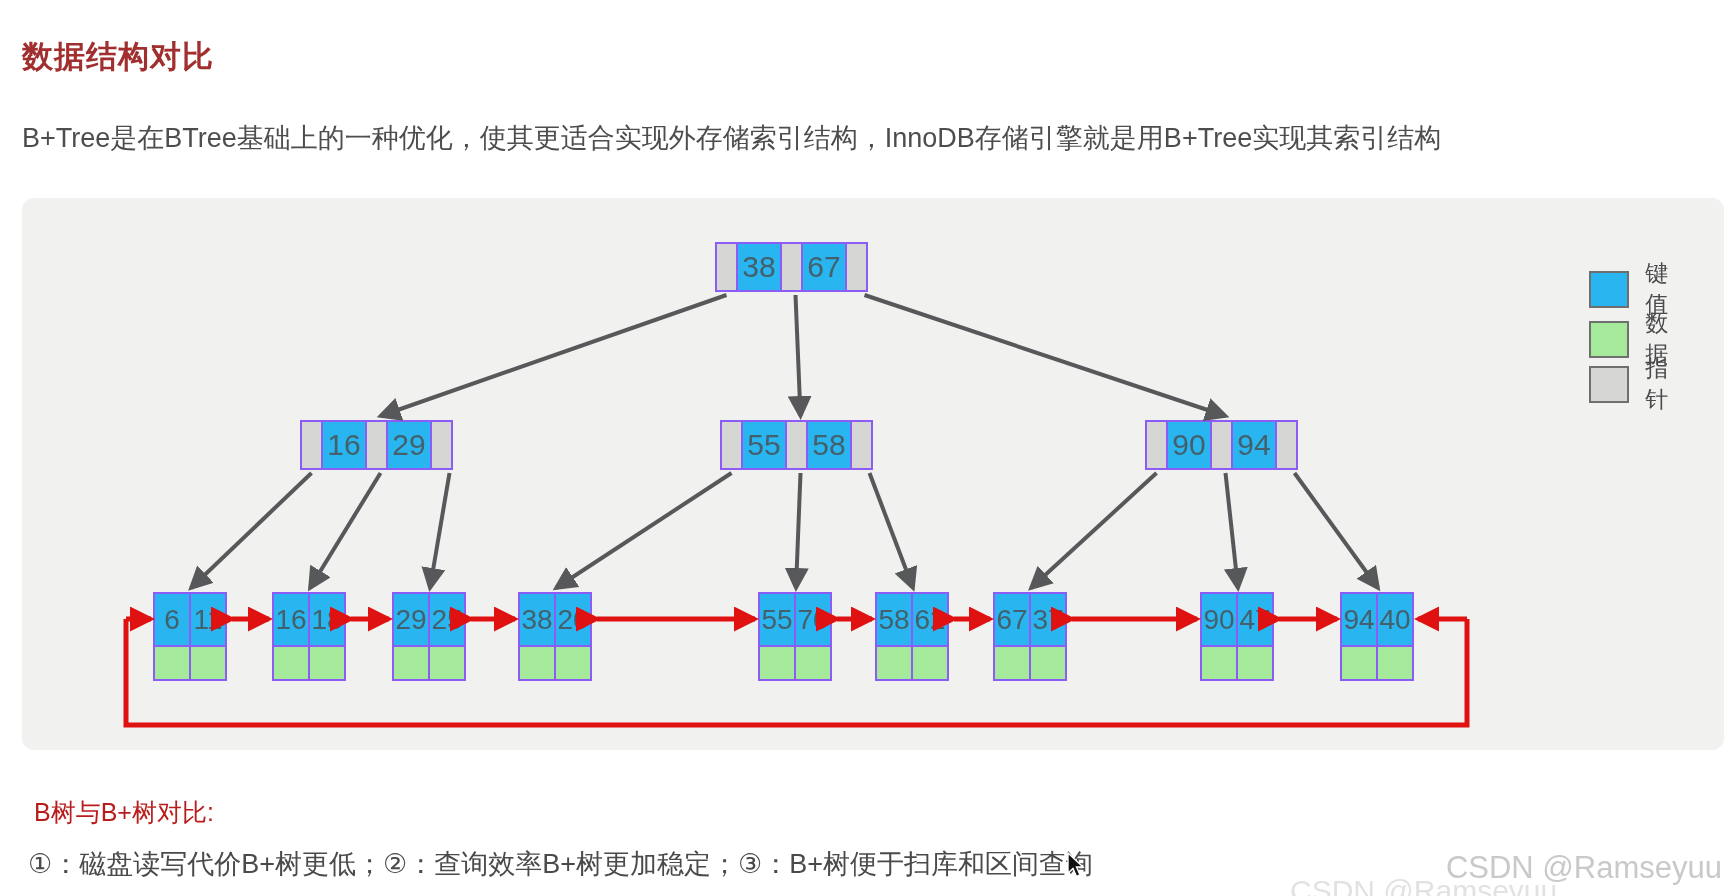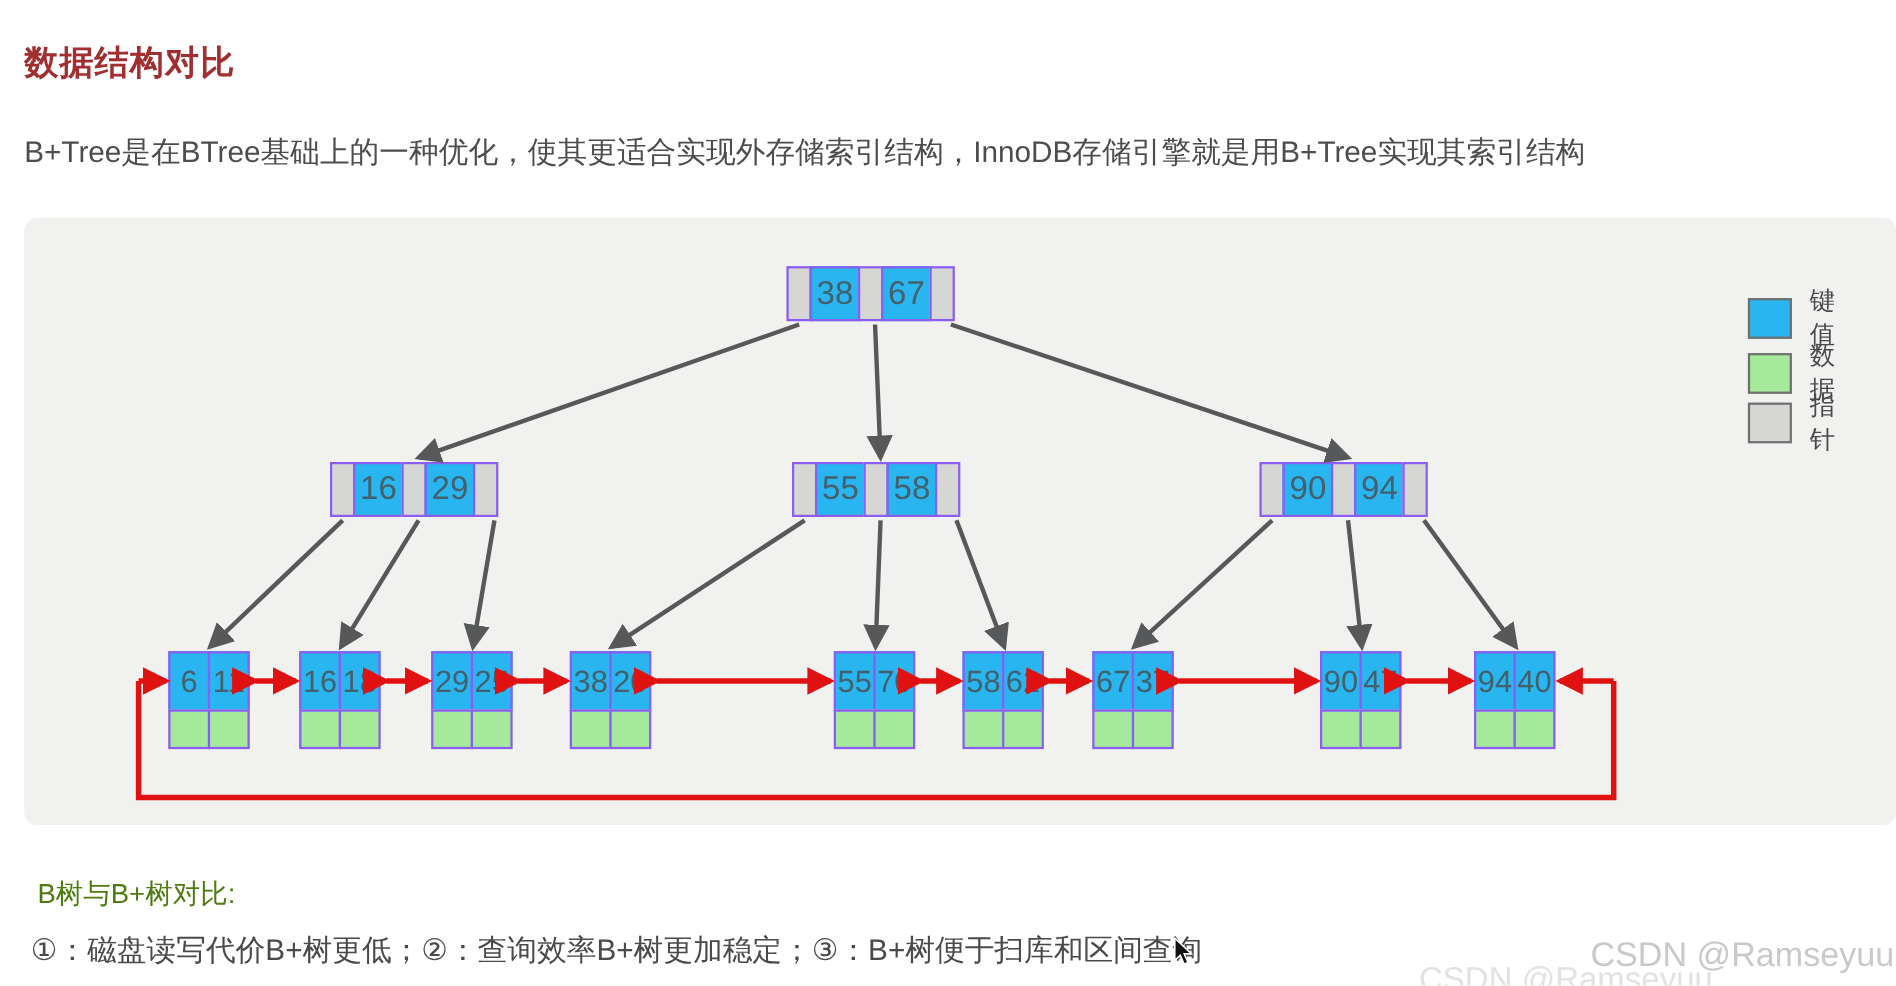--- a/index.html
+++ b/index.html
@@ -44,21 +44,21 @@
   .legend-row.r2{top:95px;}
   .legend-box{
     width:52px;height:37px;box-sizing:border-box;border:2px solid #6F6F6F;display:inline-block;
   }
   .legend-box.key{background:var(--c-key,#29B6F0);}
   .legend-box.data{background:var(--c-data,#A5E99A);}
   .legend-box.ptr{background:var(--c-ptr,#D6D6D5);}
   .legend-label{margin-left:16px;font-size:23px;color:#4A4A4A;}
   .cmp-head{
     position:absolute;left:34px;top:796px;margin:0;
-    font-size:25px;color:#4d7c0f;white-space:nowrap;
+    font-size:25px;color:#b91c1c;white-space:nowrap;
   }
   .cmp-points{
     position:absolute;left:28px;top:846px;margin:0;
     font-size:27px;color:#4A4A4A;white-space:nowrap;
   }
   .watermark{
     position:absolute;right:2px;top:850px;
     font-size:31px;color:#C9C9C9;white-space:nowrap;z-index:8;
   }
   .watermark-ghost{

